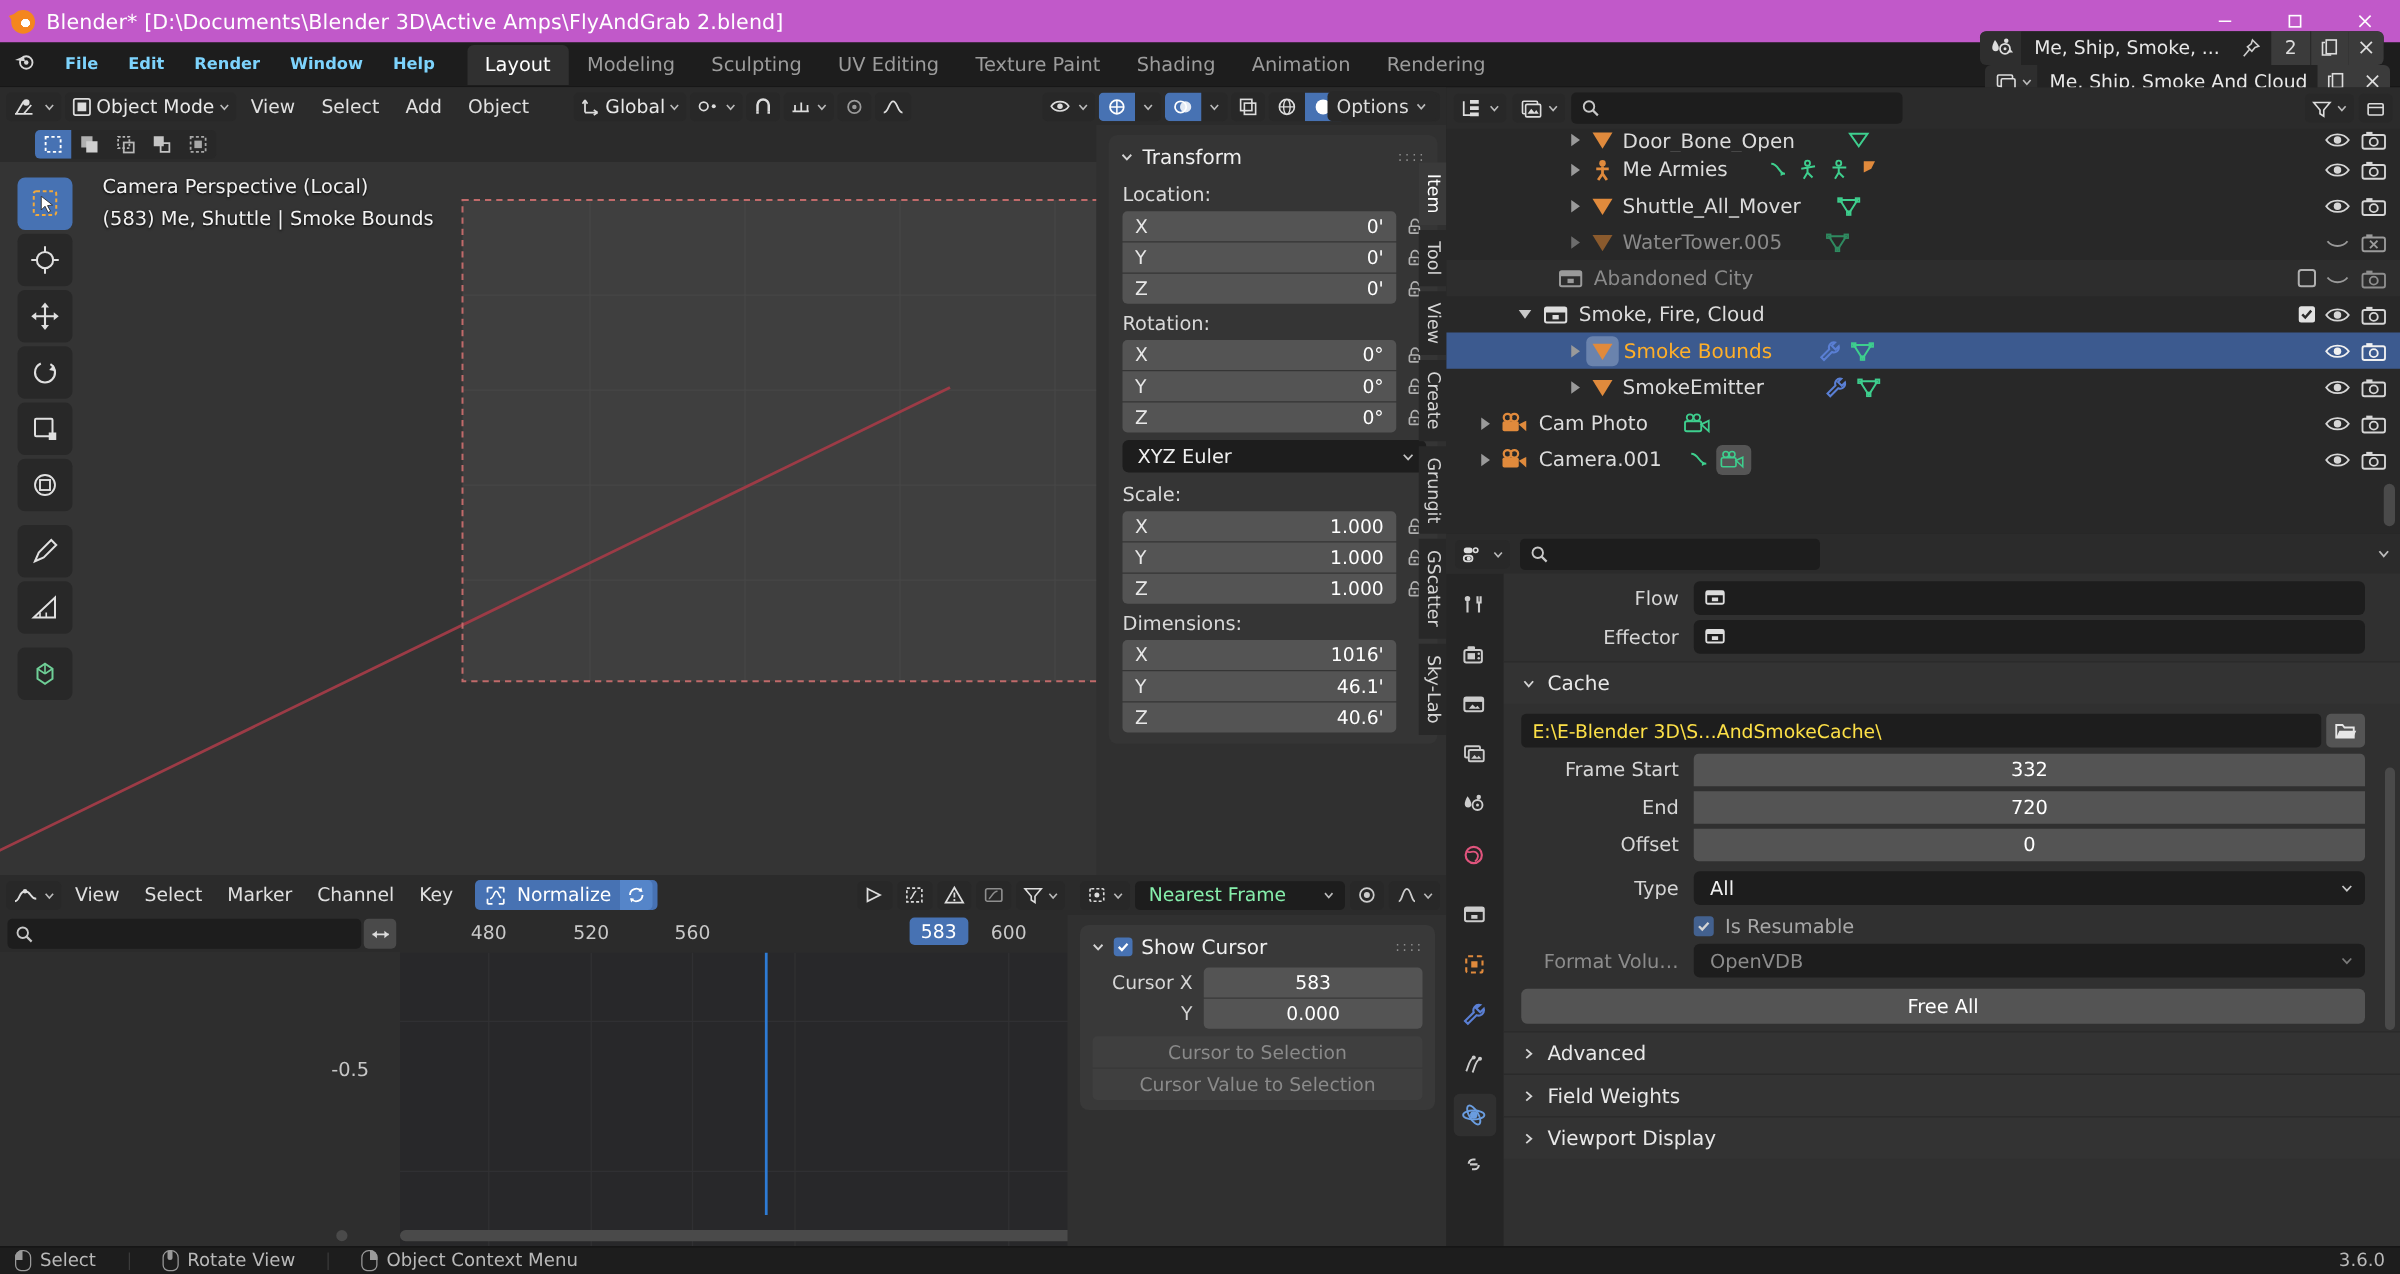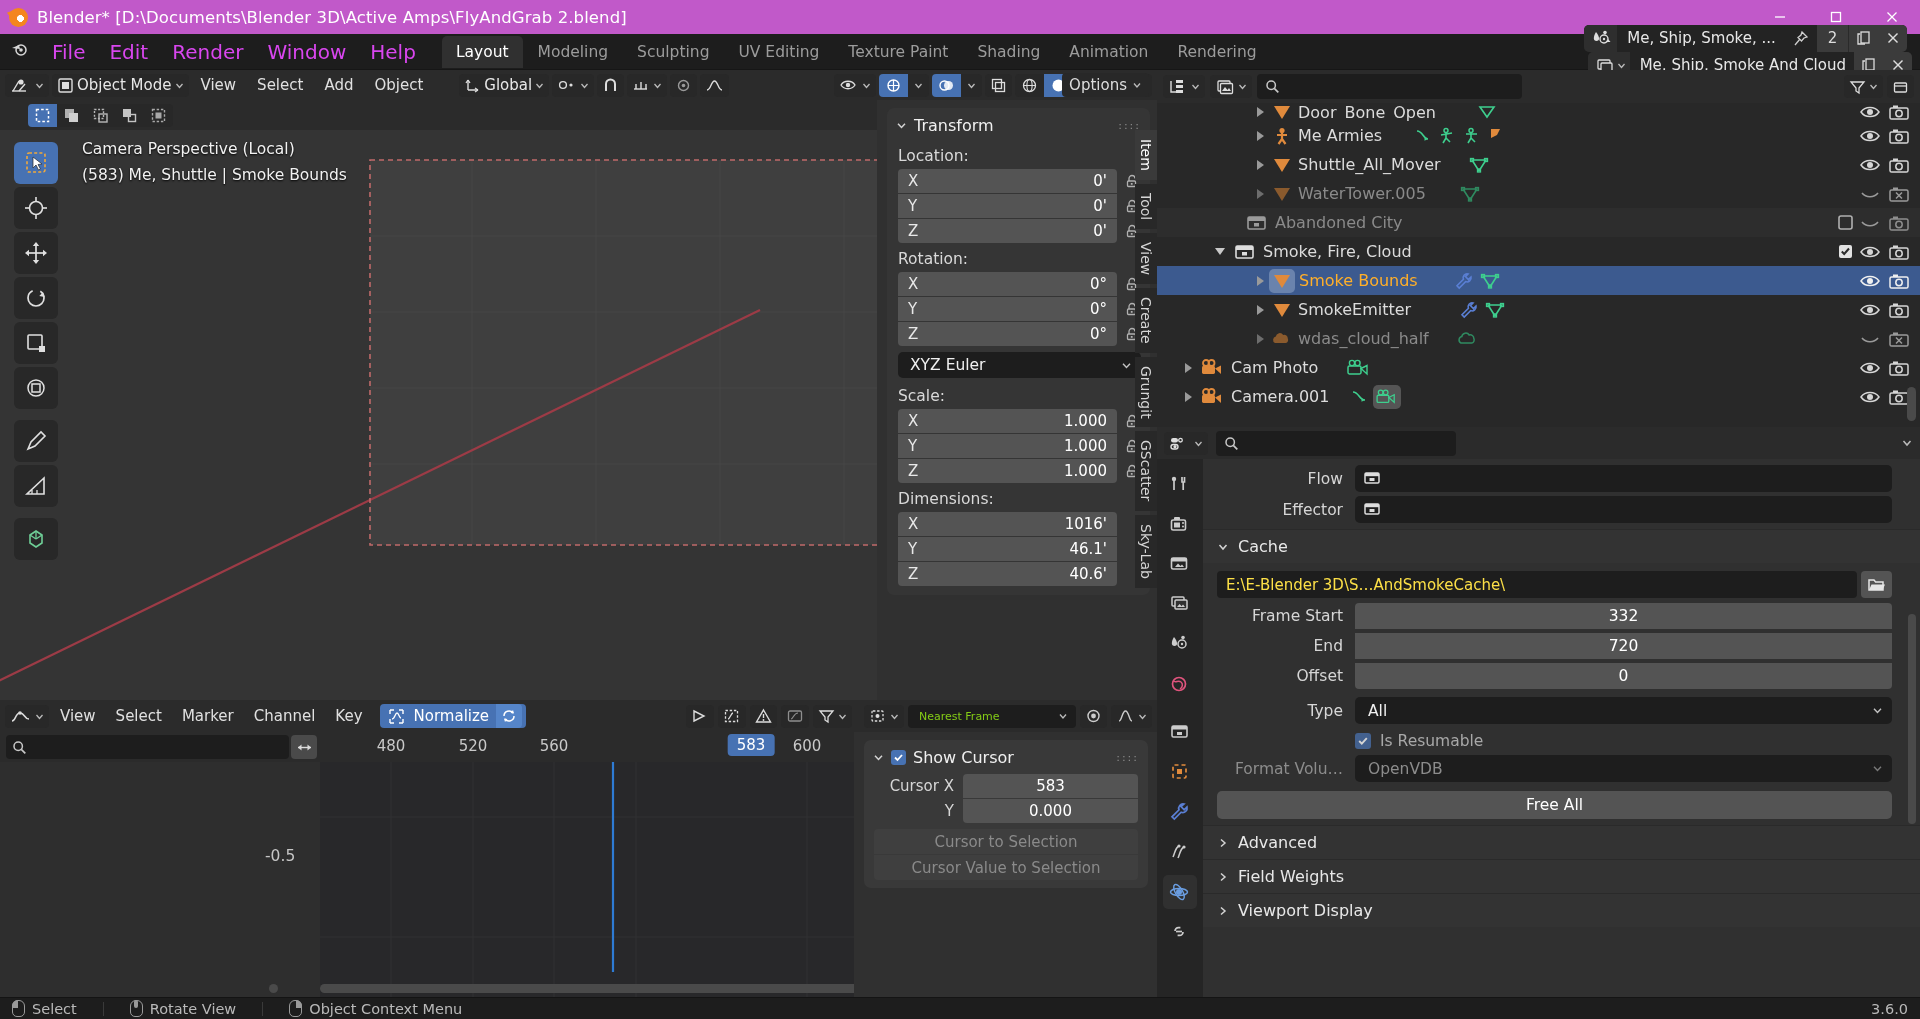--- a/index.html
+++ b/index.html
@@ -35,21 +35,21 @@
   .win-btn svg { display:block; }
 
   
   .topbar {
     position: absolute; left: 0; top: 34px; width: 1920px; height: 36px;
     background: #1d1d1d; display: flex; align-items: center;
     border-bottom: 1px solid #161616;
   }
   .topbar .bl-ico { margin: 0 10px 0 10px; }
   .menu-item {
-    font-size: 20px; color: #d946ef; padding: 4px 12px; border-radius: 4px; white-space: nowrap;
+    font-size: 13px; color: #7dd3fc; padding: 4px 12px; border-radius: 4px; white-space: nowrap; font-weight: bold;
   }
   .ws-tabs { display: flex; align-items: center; margin-left: 14px; gap: 1px; }
   .ws-tab {
     font-size: 15.5px; color: #9c9c9c; padding: 7px 14px; border-radius: 5px 5px 0 0; white-space: nowrap;
   }
   .ws-tab.active { background: #303030; color: #fff; }
   .topbar-right { margin-left: auto; display: flex; align-items: center; padding-right: 8px; gap: 0px; flex-direction: column; }
   .id-block {
     display: flex; align-items: center; height: 27px;
     background: #232323; border-radius: 5px; overflow: hidden;
@@ -895,21 +895,21 @@
         <div class="btn-dark" style="margin-left:8px">
           <svg width="18" height="16" viewBox="0 0 18 16">
               <rect x="3" y="3" width="11" height="10" rx="1" fill="none" stroke="#ddd" stroke-width="1.3" stroke-dasharray="2.4 1.7"></rect>
               <circle cx="8.5" cy="8" r="2" fill="#ddd"></circle>
             </svg>
           <svg width="9" height="9" viewBox="0 0 9 9">
               <path d="M1.5 3 L4.5 6.5 L7.5 3" fill="none" stroke="#bbb" stroke-width="1.3"></path>
             </svg>
         </div>
         <div class="btn-dark" style="min-width:168px; justify-content:space-between; padding:0 8px 0 11px; background:#1d1d1d">
-          <span style="font-size:11px;color:#84cc16">Nearest Frame</span>
+          <span style="font-size:15px;color:#86efac">Nearest Frame</span>
           <svg width="10" height="10" viewBox="0 0 10 10">
               <path d="M2 3.5 L5 7 L8 3.5" fill="none" stroke="#bbb" stroke-width="1.3"></path>
             </svg>
         </div>
         <div class="btn-dark">
           <svg width="17" height="16" viewBox="0 0 17 16">
               <circle cx="8.5" cy="8" r="5.5" fill="none" stroke="#ccc" stroke-width="1.4"></circle>
               <circle cx="8.5" cy="8" r="2.4" fill="#ccc"></circle>
             </svg>
         </div>
@@ -1288,44 +1288,20 @@
         </div>
         <div class="ol-rightico" style="right:10px">
           <svg width="22" height="20" viewBox="0 0 22 20">
               <rect x="2" y="6" width="18" height="11" rx="1.6" fill="none" stroke="#d6d6d6" stroke-width="1.5"></rect>
               <circle cx="11" cy="11.5" r="3.2" fill="none" stroke="#d6d6d6" stroke-width="1.5"></circle>
               <rect x="5" y="3.5" width="5" height="2.5" fill="#d6d6d6"></rect>
             </svg>
         </div>
       </div>
 
-      <div class="ol-row">
-        <div style="width:100px"></div>
-        <div class="tri dim"></div>
-        <svg width="22" height="20" viewBox="0 0 22 20" style="margin:0 5px 0 7px">
-            <path d="M4 14 a3.4 3.4 0 0 1 .8 -6.4 a4 4 0 0 1 7.4 -1.6 a3.5 3.5 0 0 1 4.6 3.4 a3.2 3.2 0 0 1 -2 4.6Z" fill="#8a5a2d"></path>
-          </svg>
-        <span class="ol-name dim">wdas_cloud_half</span>
-        <svg width="22" height="20" viewBox="0 0 22 20" style="margin-left:28px">
-            <path d="M4 14 a3.4 3.4 0 0 1 .8 -6.4 a4 4 0 0 1 7.4 -1.6 a3.5 3.5 0 0 1 4.6 3.4 a3.2 3.2 0 0 1 -2 4.6Z" fill="none" stroke="#2f8a60" stroke-width="1.5"></path>
-          </svg>
-        <div class="ol-rightico" style="right:38px">
-          <svg width="23" height="20" viewBox="0 0 23 20">
-              <path d="M3 9 C7 14 15 14 19 9" fill="none" stroke="#9a9a9a" stroke-width="1.6"></path>
-            </svg>
-        </div>
-        <div class="ol-rightico" style="right:10px">
-          <svg width="22" height="20" viewBox="0 0 22 20">
-              <rect x="2" y="6" width="18" height="11" rx="1.6" fill="none" stroke="#9a9a9a" stroke-width="1.5"></rect>
-              <rect x="5" y="3.5" width="5" height="2.5" fill="#9a9a9a"></rect>
-              <line x1="8" y1="8.5" x2="14" y2="14.5" stroke="#9a9a9a" stroke-width="1.5"></line>
-              <line x1="14" y1="8.5" x2="8" y2="14.5" stroke="#9a9a9a" stroke-width="1.5"></line>
-            </svg>
-        </div>
-      </div>
 
       <div class="ol-row">
         <div style="width:28px"></div>
         <div class="tri"></div>
         <svg width="26" height="20" viewBox="0 0 26 20" style="margin:0 5px 0 8px">
             <rect x="2" y="8" width="13" height="8" rx="1.4" fill="#e08a3c"></rect>
             <circle cx="6" cy="5" r="3" fill="none" stroke="#e08a3c" stroke-width="1.8"></circle>
             <circle cx="11.5" cy="5" r="3" fill="none" stroke="#e08a3c" stroke-width="1.8"></circle>
             <path d="M15 10.5 L21 7.5 L21 16 Z" fill="#e08a3c"></path>
           </svg>

